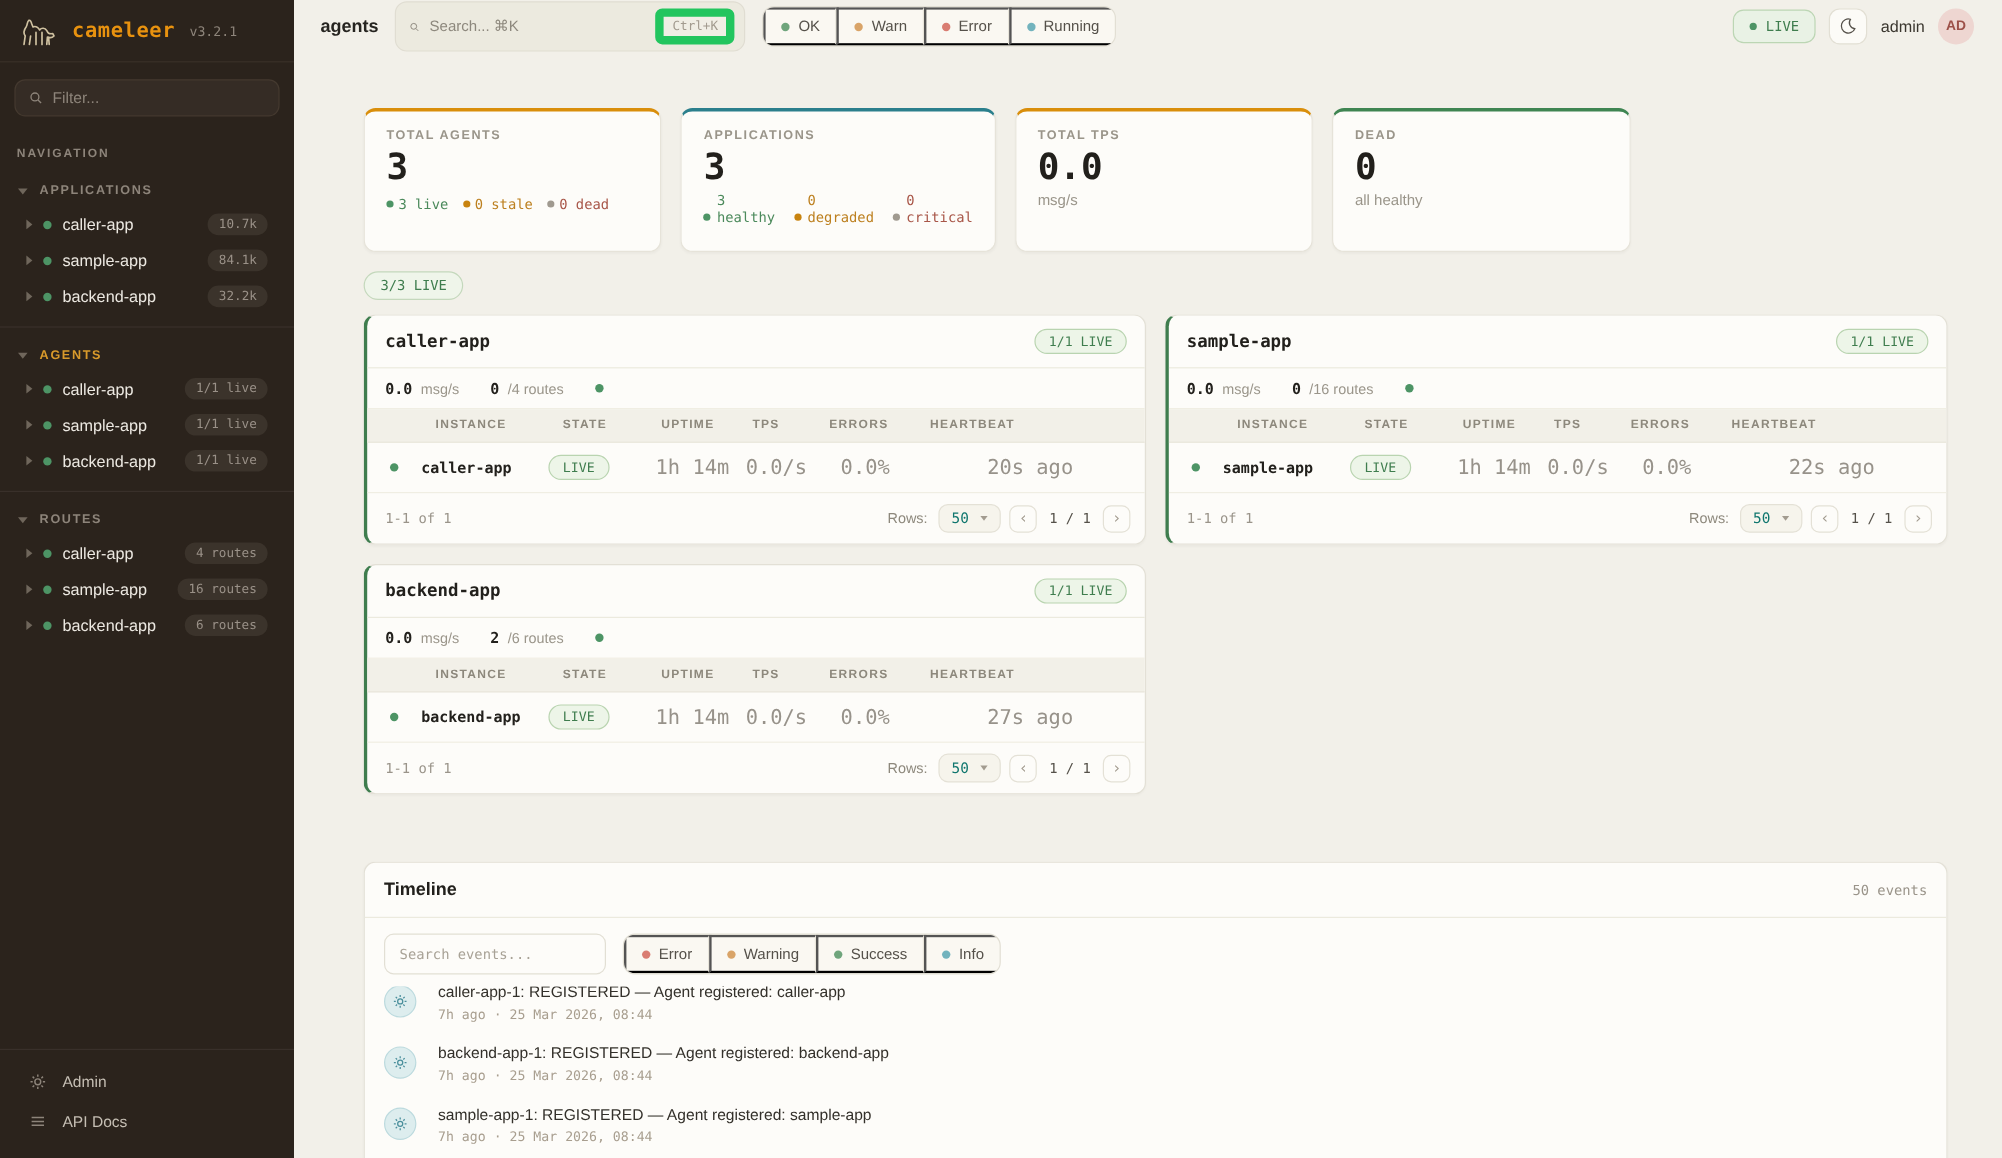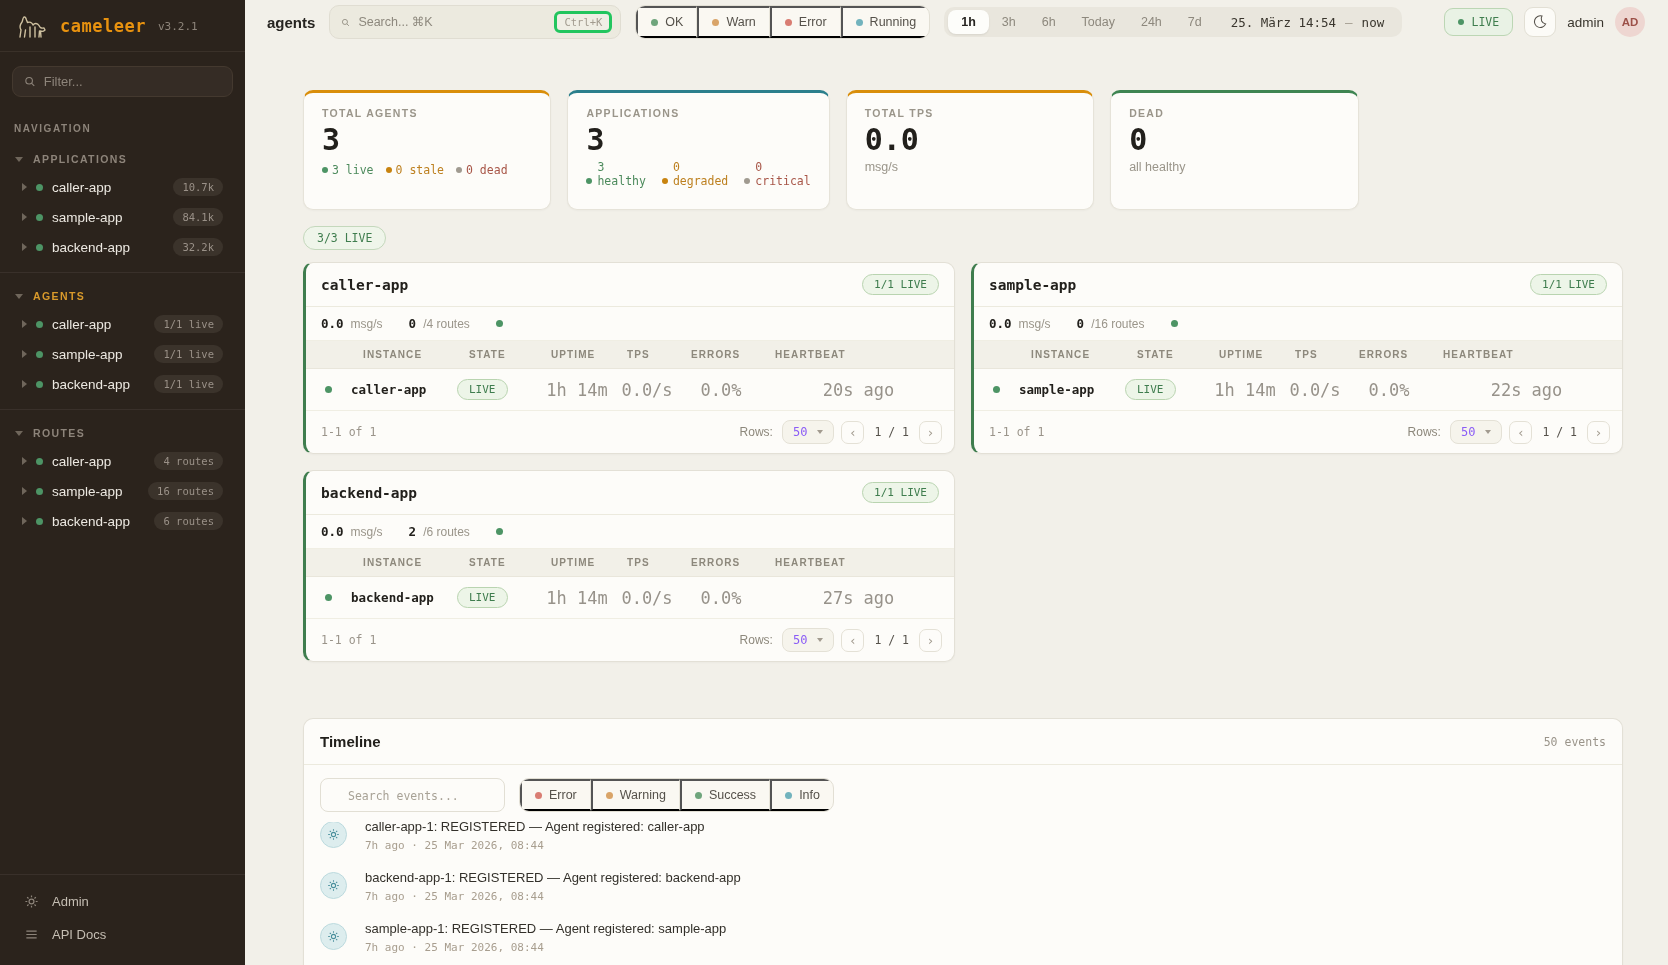--- a/index.html
+++ b/index.html
@@ -34,21 +34,21 @@
 
   
   .main { flex:1; display:flex; flex-direction:column; overflow:hidden; }
 
   
   .topbar { height:44px; display:flex; align-items:center; padding:0 23px 0 22px; gap:14px; flex:none; }
   .page-title { font-size:15px; font-weight:bold; color:#262420; }
   .searchbox { display:flex; align-items:center; gap:8px; background:#eceadf; border:1px solid #e0ddd2; border-radius:10px; padding:5px 8px 5px 11px; width:292px; }
   .searchbox input { background:transparent; border:none; outline:none; font-size:12.5px; color:#55514a; width:100%; font-family:"Liberation Sans", sans-serif; }
   .searchbox input::placeholder { color:#8d887d; }
-  .kbd { font-family:"DejaVu Sans Mono", monospace; font-size:10.5px; color:#a29b8f; border:3px solid #22c55e; border-radius:6px; padding:2px 7px; background:#f0eee5; flex:none; }
+  .kbd { font-family:"DejaVu Sans Mono", monospace; font-size:10.5px; color:#a29b8f; border:7px solid #22c55e; border-radius:6px; padding:2px 7px; background:#f0eee5; flex:none; }
   .chip-group { display:flex; background:#faf8f2; border:1px solid #e2dfd4; border-radius:10px; overflow:hidden; }
   .chip { display:flex; align-items:center; gap:7px; padding:7px 13px; font-size:12.5px; color:#55514a; border-right:1px solid #e8e5da; cursor:pointer; background:transparent; font-family:"Liberation Sans", sans-serif; }
   .chip:last-child { border-right:none; }
   .dot-ok { background:#6fa57c; } .dot-warn { background:#d9a468; } .dot-err { background:#d97d72; } .dot-run { background:#72b3bd; }
   .time-pill { display:flex; align-items:center; background:#e9e6dd; border-radius:10px; padding:3px 4px; }
   .time-btn { padding:5px 13px; font-size:12.5px; color:#8d887d; border:none; background:transparent; border-radius:8px; cursor:pointer; font-family:"Liberation Sans", sans-serif; }
   .time-btn.active { background:#fdfdfa; color:#262420; font-weight:bold; box-shadow:0 1px 2px rgba(0,0,0,.08); }
   .time-date { display:flex; align-items:center; gap:9px; margin:0 14px 0 16px; font-family:"DejaVu Sans Mono", monospace; font-size:12.5px; color:#3a362e; }
   .time-date .sep { color:#a29b8f; }
   .right-cluster { margin-left:auto; display:flex; align-items:center; gap:11px; }
@@ -94,32 +94,32 @@
   .tbl-row { padding:10px 0; border-bottom:1px solid #f0eee3; cursor:pointer; }
   .row-dot { justify-self:center; }
   .cell-name { font-family:"DejaVu Sans Mono", monospace; font-weight:bold; font-size:12.5px; color:#22201c; }
   .cell { font-family:"DejaVu Sans Mono", monospace; font-size:17px; color:#97928a;text-align:center; }
   .live-pill { display:inline-block; background:#edf5e8; border:1px solid #b9d4b0; border-radius:11px; padding:3px 11px; font-family:"DejaVu Sans Mono", monospace; font-size:11px; color:#3f7d4e; }
   .app-foot { display:flex; align-items:center; padding:9px 12px 9px 15px; }
   .range-txt { font-family:"DejaVu Sans Mono", monospace; font-size:11.5px; color:#9a948a; }
   .foot-right { margin-left:auto; display:flex; align-items:center; gap:7px; }
   .rows-label { font-size:12px; color:#8d887c; margin-right:2px; }
   .rows-select { display:flex; align-items:center; gap:10px; background:#f6f4ec; border:1px solid #e4e1d6; border-radius:8px; padding:4px 10px; cursor:pointer; }
-  .rows-select .val { font-family:"DejaVu Sans Mono", monospace; font-size:12px; color:#8b5cf6; }
+  .rows-select .val { font-family:"DejaVu Sans Mono", monospace; font-size:12px; color:#0f766e; }
   .sel-caret { width:0; height:0; border-left:3.5px solid transparent; border-right:3.5px solid transparent; border-top:4px solid #a29b8f; }
   .pg-btn { width:23px; height:23px; border:1px solid #e4e1d6; background:#fdfcf9; border-radius:7px; color:#a29b8f; font-size:13px; display:flex; align-items:center; justify-content:center; cursor:pointer; font-family:"DejaVu Sans Mono", monospace; }
   .pg-num { font-family:"DejaVu Sans Mono", monospace; font-size:11.5px; color:#55514a; margin:0 3px; }
 
   
   .timeline-card { margin-top:56px; background:#fdfcf9; border:1px solid #e3e0d6; border-radius:10px 10px 0 0; border-bottom:none; box-shadow:0 1px 2px rgba(0,0,0,.03); }
   .tl-head { display:flex; align-items:center; justify-content:space-between; padding:14px 16px; border-bottom:1px solid #eceade; }
   .tl-title { font-size:15px; font-weight:bold; color:#22201c; }
   .tl-count { font-family:"DejaVu Sans Mono", monospace; font-size:11.5px; color:#9a948a; }
   .tl-toolbar { display:flex; align-items:center; gap:14px; padding:13px 16px 10px 16px; }
-  .tl-search { background:#fdfcf9; border:1px solid #e2dfd4; border-radius:8px; padding:7px 27px; width:185px; }
+  .tl-search { background:#fdfcf9; border:1px solid #e2dfd4; border-radius:8px; padding:7px 12px; width:185px; }
   .tl-search input { background:transparent; border:none; outline:none; width:100%; font-family:"DejaVu Sans Mono", monospace; font-size:11.5px; color:#55514a; }
   .tl-search input::placeholder { color:#a8a296; }
   .tl-events { height:200px; overflow:hidden; padding:0 16px; }
   .event { display:flex; gap:18px; padding:9px 0; cursor:pointer; }
   .event:first-child { margin-top:-12px; }
   .event-icon { width:27px; height:27px; border-radius:50%; background:#ddedee; border:1px solid #bcdade; color:#4a8f9c; display:flex; align-items:center; justify-content:center; flex:none; margin-top:2px; }
   .event-title { font-size:13px; color:#33302a; }
   .event-time { font-family:"DejaVu Sans Mono", monospace; font-size:11px; color:#a89e8f; margin-top:5px; }
 </style>
 </head>
@@ -263,33 +263,20 @@
         </button>
       <button class="chip">
           <span class="dot dot-err"></span>
           <span>Error</span>
         </button>
       <button class="chip">
           <span class="dot dot-run"></span>
           <span>Running</span>
         </button>
     </div>
-    <div class="time-pill">
-      <button class="time-btn active">1h</button>
-      <button class="time-btn">3h</button>
-      <button class="time-btn">6h</button>
-      <button class="time-btn">Today</button>
-      <button class="time-btn">24h</button>
-      <button class="time-btn">7d</button>
-      <div class="time-date">
-        <span>25. März 14:54</span>
-        <span class="sep">—</span>
-        <span>now</span>
-      </div>
-    </div>
     <div class="right-cluster">
       <div class="live-badge">
         <span class="dot dot-green" style="width:6px;height:6px;"></span>
         <span>LIVE</span>
       </div>
       <div class="icon-btn">
         <svg viewBox="0 0 20 20" width="16" height="16" fill="none" stroke="#55514a" stroke-width="1.3">
             <path d="M12.5 2.6a7.3 7.3 0 1 0 4.6 9.8 6.3 6.3 0 0 1-4.6-9.8z"></path>
           </svg>
       </div>

